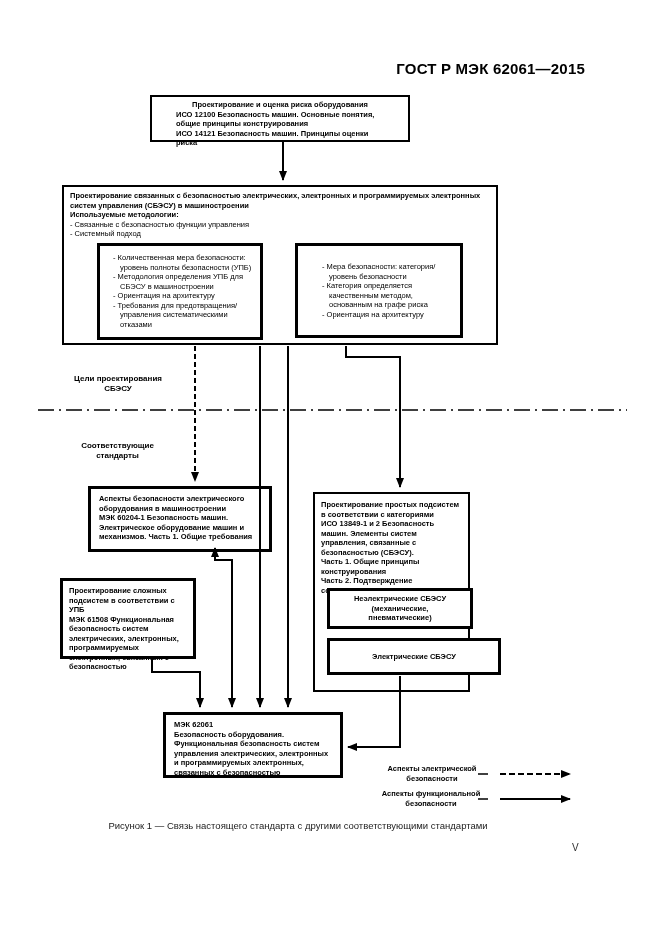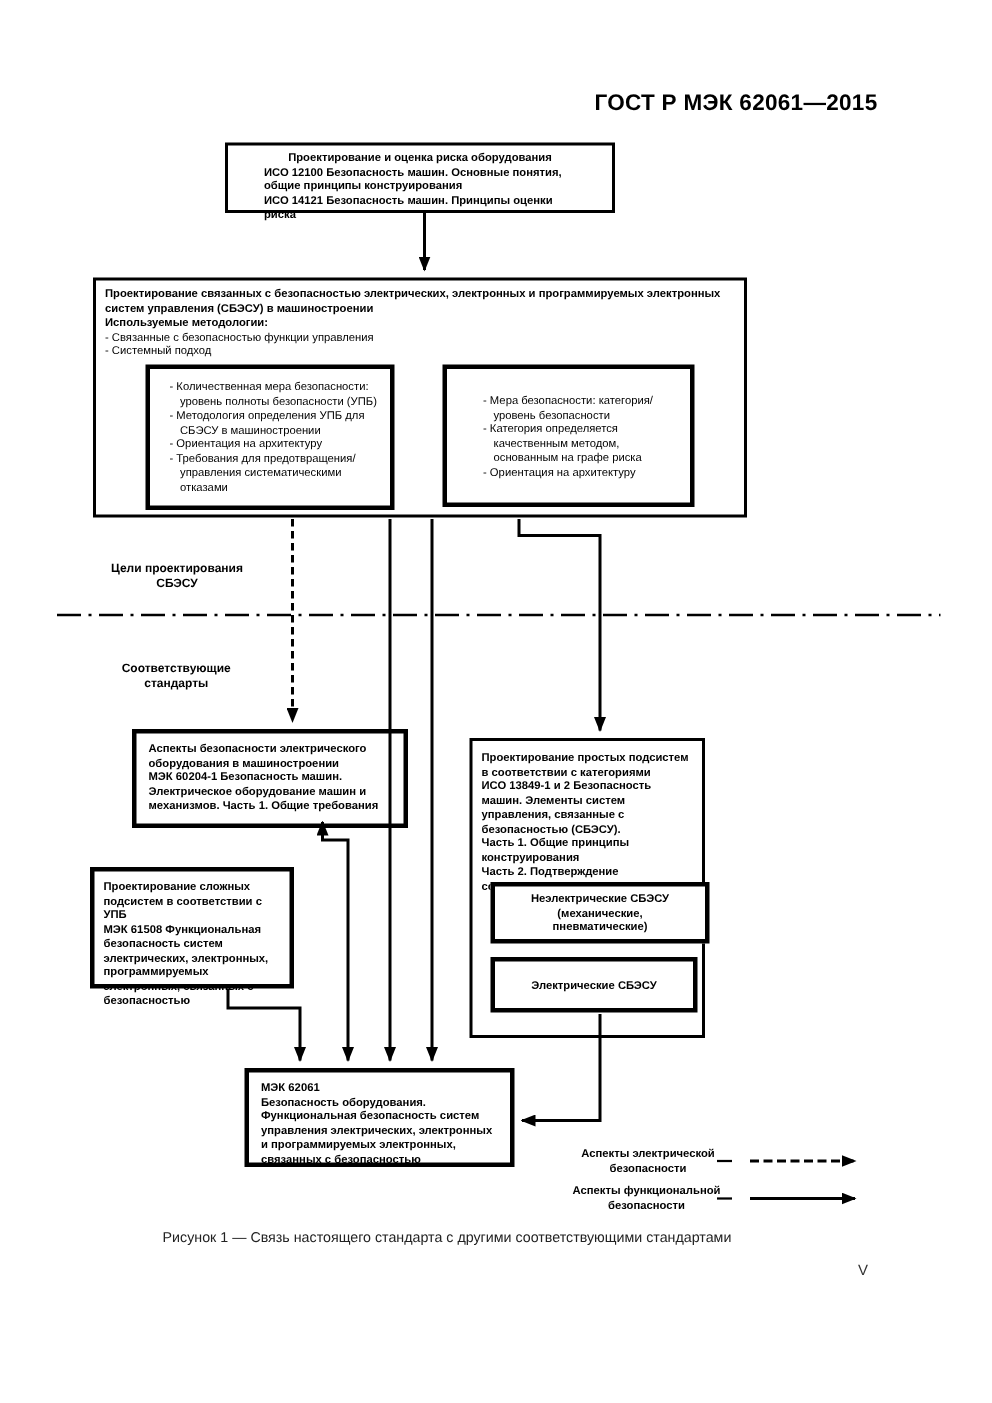--- a/index.html
+++ b/index.html
@@ -34,21 +34,21 @@
   .pagenum { position:absolute; top:842px; left:572px; font-size:10px; color:#333; }
   svg.overlay { position:absolute; top:0; left:0; z-index:3; pointer-events:none; }
   .b1 { left:150px; top:95px;  width:260px; height:47px;  padding:3px 24px; }
   .b2 { left:62px;  top:185px; width:436px; height:160px; padding:4px 6px; }
   .b2a{ left:97px;  top:243px; width:166px; height:97px;  padding:7px 6px 0 13px; }
   .b2b{ left:295px; top:243px; width:168px; height:95px;  padding:16px 6px 0 24px; }
   .b3 { left:68px;  top:486px; width:184px; height:66px;  padding:5px 8px;margin-left:20px; }
   .b4 { left:60px;  top:578px; width:136px; height:81px;  padding:5px 6px; }
   .b5 { left:313px; top:492px; width:157px; height:200px; padding:6px 6px; }
   .b5a{ left:327px; top:588px; width:146px; height:41px; display:flex; align-items:center; justify-content:center; }
-  .b5b{ left:327px; top:638px; width:138px; height:37px; display:flex; align-items:center; justify-content:center; }
+  .b5b{ left:327px; top:638px; width:174px; height:37px; display:flex; align-items:center; justify-content:center; }
   .b6 { left:163px; top:712px; width:180px; height:66px;  padding:5px 8px; }
 </style>
 </head>
 <body>
 
 <div class="page">
 
   <div class="hdr">ГОСТ Р МЭК 62061—2015</div>
 
   <div class="box b1">

